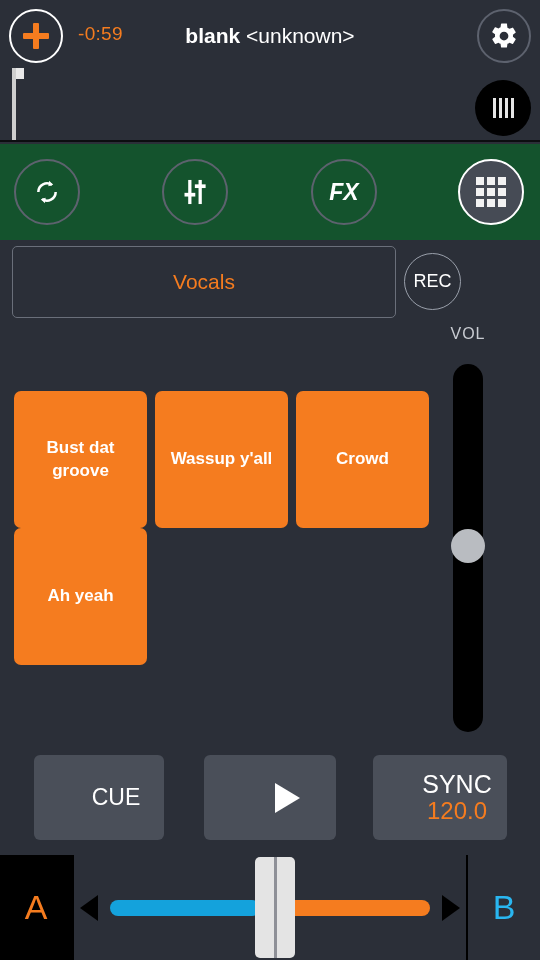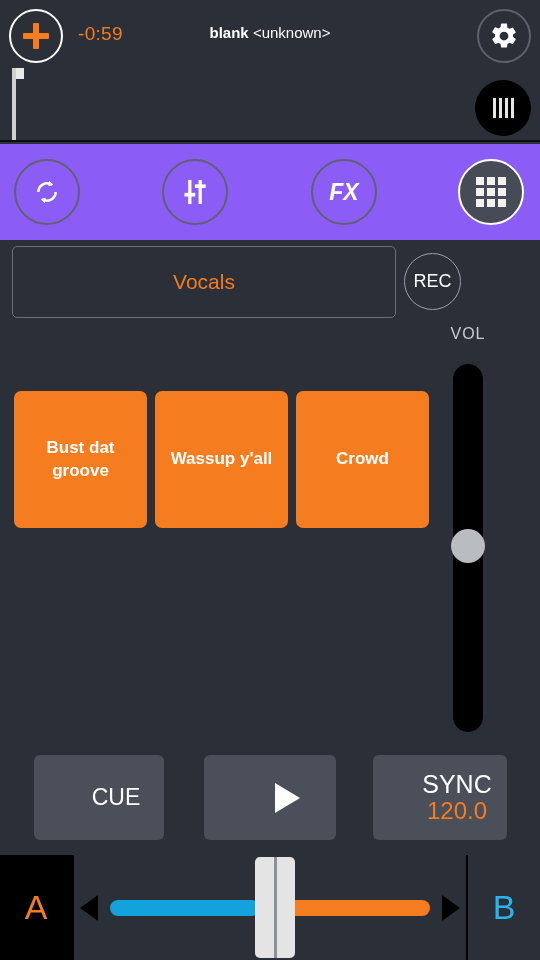--- a/index.html
+++ b/index.html
@@ -30,21 +30,21 @@
   }
   .plus-glyph::before { left: 0; top: 10px; width: 26px; height: 6px; }
   .plus-glyph::after  { top: 0; left: 10px; width: 6px; height: 26px; }
 
   .time-remain {
     position: absolute; left: 78px; top: 23px;
     color: #f57c1f; font-size: 19px; letter-spacing: 0.3px;
   }
   .track-title {
     position: absolute; left: 0; top: 24px; width: 540px;
-    text-align: center; font-size: 15px; color: #ffffff;
+    text-align: center; font-size: 21px; color: #ffffff;
   }
   .track-title .name { font-weight: bold; }
   .track-title .artist { font-weight: normal; }
 
   .gear-btn {
     position: absolute; right: 9px; top: 9px; width: 54px; height: 54px;
     border-radius: 50%; border: 2px solid #5d626e;
     display: flex; align-items: center; justify-content: center; cursor: pointer;
   }
   .vinyl-btn {
@@ -61,21 +61,21 @@
     background: #cfcfcf;
   }
   .playhead-flag {
     position: absolute; left: 16px; top: 2px; width: 8px; height: 11px;
     background: #e9e9e9;
   }
 
   
   .toolbar {
     position: absolute; top: 144px; left: 0; width: 540px; height: 96px;
-    background: #8b5cf6;
+    background: #14532d;
   }
   .circ-btn {
     position: absolute; width: 66px; height: 66px; top: 15px;
     border-radius: 50%; border: 2px solid #5d626e;
     display: flex; align-items: center; justify-content: center; cursor: pointer;
   }
   .circ-btn.active { border-color: #ffffff; background: #464b55; }
   .cb-loop { left: 14px; }
   .cb-mixer { left: 162px; }
   .cb-fx { left: 311px; }
@@ -269,20 +269,21 @@
   <div class="bank-row">
     <div class="bank-name">Vocals</div>
     <div class="rnd-btn rec-btn">REC</div>
   </div>
   <div class="vol-label">VOL</div>
 
   <div class="pads">
     <div class="pad">Bust dat groove</div>
     <div class="pad">Wassup y'all</div>
     <div class="pad">Crowd</div>
+    <div class="pad">Ah yeah</div>
   </div>
 
   <div class="vol-track"></div>
   <div class="vol-thumb"></div>
 
   <div class="transport">
     <div class="tbtn cue-btn">CUE</div>
     <div class="tbtn play-btn">
       <span class="play-tri"></span>
     </div>

